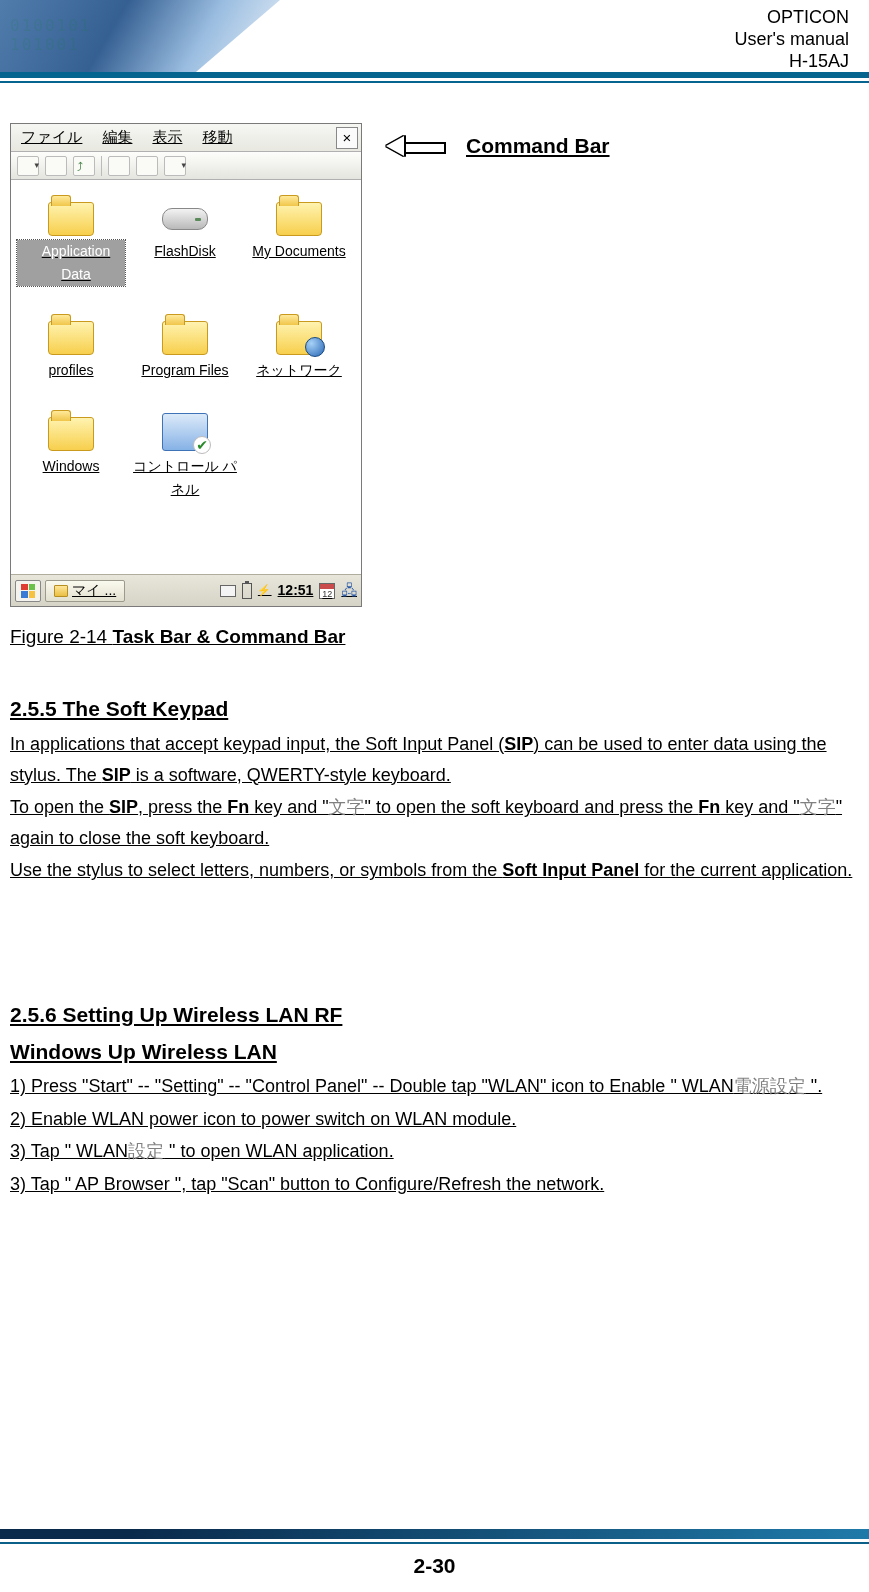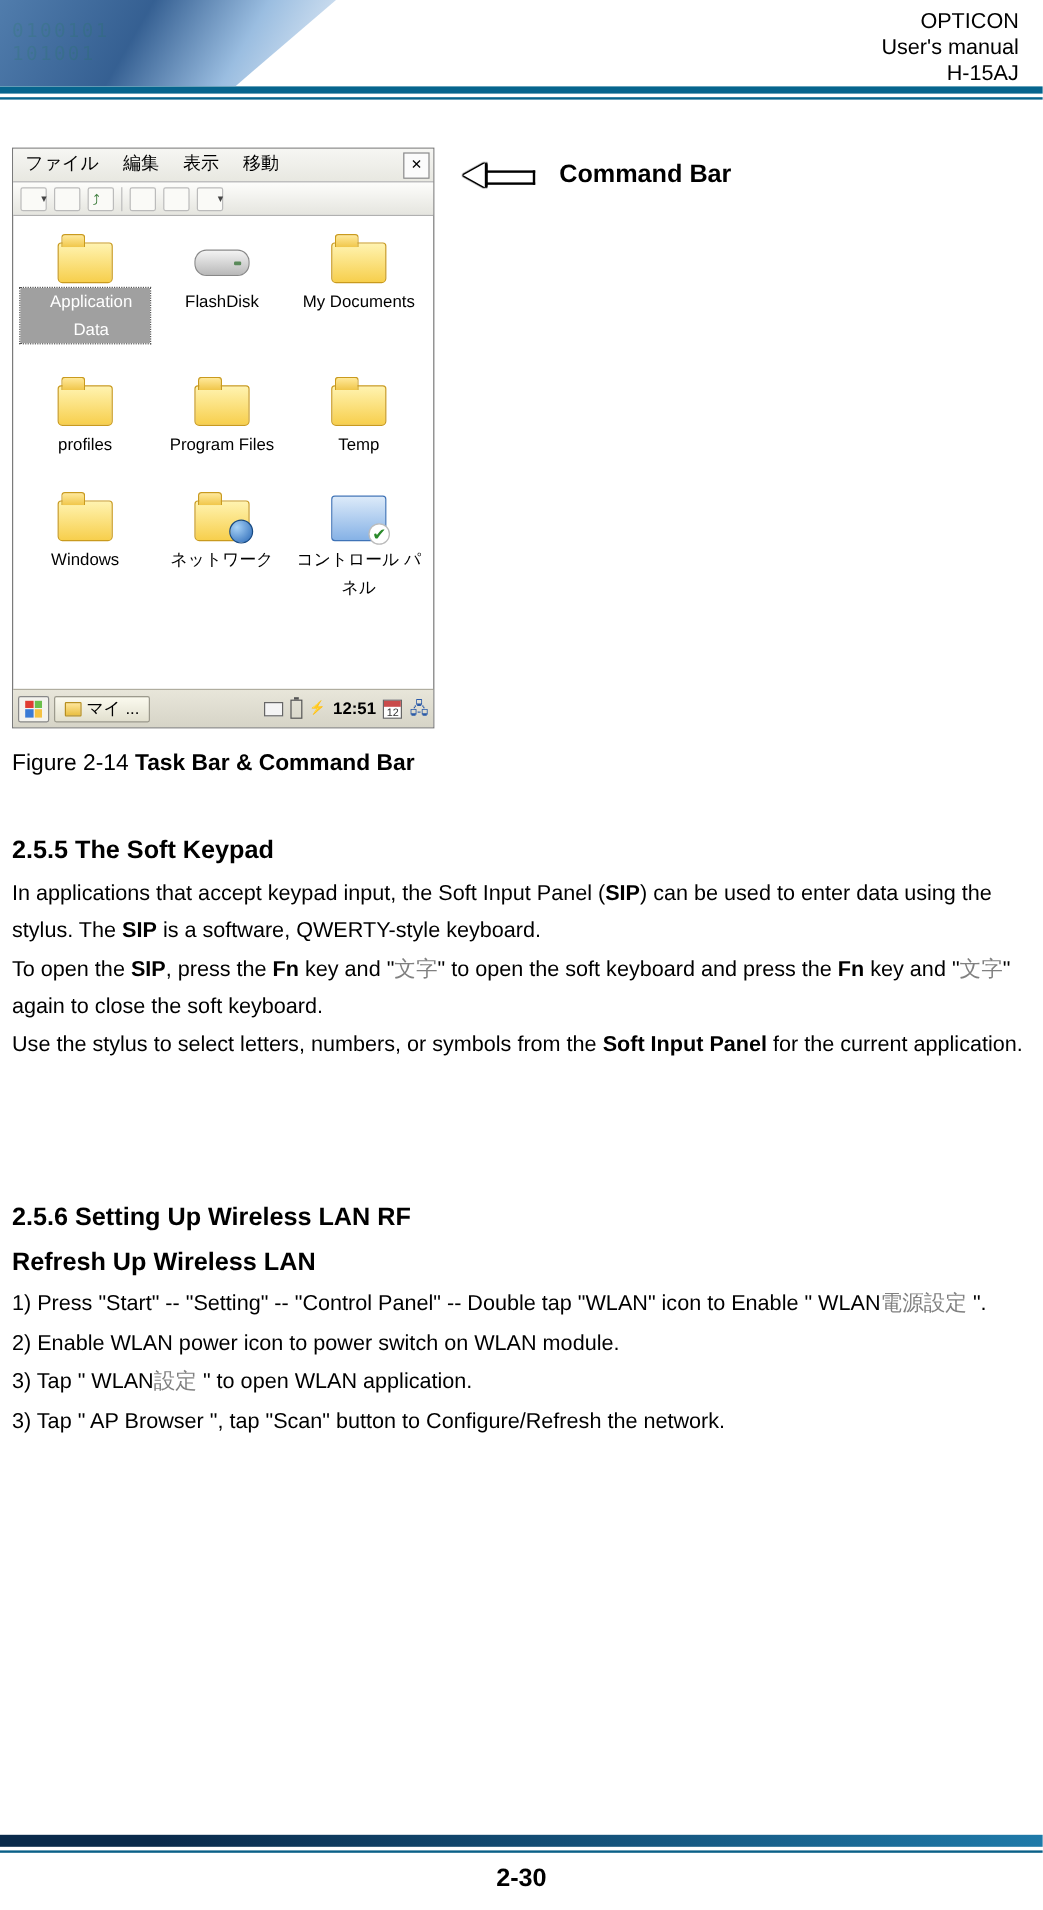--- a/index.html
+++ b/index.html
@@ -47,20 +47,21 @@
     height: 2px;
     background: #06658e;
     width: 100%;
     margin-top: 3px;
   }
   
   .content {
     padding: 40px 10px 0 10px;
     font-size: 21px;
     line-height: 1.65;
+    text-decoration: underline;
   }
   .figure-row {
     display:flex;
     align-items:flex-start;
     gap: 24px;
   }
   
   .device {
     width: 352px;
     border: 1px solid #7a7a7a;
@@ -283,35 +284,29 @@
         </div>
         <div class="dicon">
           <div class="glyph">
               <div class="folder"></div>
             </div>
           <div class="lbl">Program Files</div>
         </div>
         <div class="dicon">
           <div class="glyph">
               <div class="folder"></div>
-            </div>
-          <div class="lbl">Temp</div>
+              <div class="globe"></div>
+            </div>
+          <div class="lbl">ネットワーク</div>
         </div>
         <div class="dicon">
           <div class="glyph">
               <div class="folder"></div>
             </div>
           <div class="lbl">Windows</div>
-        </div>
-        <div class="dicon">
-          <div class="glyph">
-              <div class="folder"></div>
-              <div class="globe"></div>
-            </div>
-          <div class="lbl">ネットワーク</div>
         </div>
         <div class="dicon">
           <div class="glyph">
               <div class="panel-ico"></div>
             </div>
           <div class="lbl">
             <span>コントロール パ</span><br>
             <span>ネル</span>
           </div>
         </div>
@@ -358,21 +353,21 @@
     <span>In applications that accept keypad input, the Soft Input Panel (</span><b>SIP</b><span>) can be used to enter data using the stylus. The </span><b>SIP</b><span> is a software, QWERTY-style keyboard.</span>
   </div>
   <div class="para">
     <span>To open the </span><b>SIP</b><span>, press the </span><b>Fn</b><span> key and "</span><span class="cjk">文字</span><span>" to open the soft keyboard and press the </span><b>Fn</b><span> key and "</span><span class="cjk">文字</span><span>" again to close the soft keyboard.</span>
   </div>
   <div class="para">
     <span>Use the stylus to select letters, numbers, or symbols from the </span><b>Soft Input Panel</b><span> for the current application.</span>
   </div>
 
   <div class="section-h second">2.5.6 Setting Up Wireless LAN RF</div>
-  <div class="sub-h">Refresh Up Wireless LAN</div>
+  <div class="sub-h">Windows Up Wireless LAN</div>
   <div class="para" style="padding-left:0;">
     <span>1) Press "Start" -- "Setting" -- "Control Panel" -- Double tap "WLAN" icon to Enable " WLAN</span><span class="cjk">電源設定</span><span>  ".</span>
   </div>
   <div class="para">2) Enable WLAN power icon to power switch on WLAN module.</div>
   <div class="para">
     <span>3) Tap " WLAN</span><span class="cjk">設定</span><span>  " to open WLAN application.</span>
   </div>
   <div class="para">3) Tap " AP Browser ", tap "Scan" button to Configure/Refresh the network.</div>
 
 </div>

